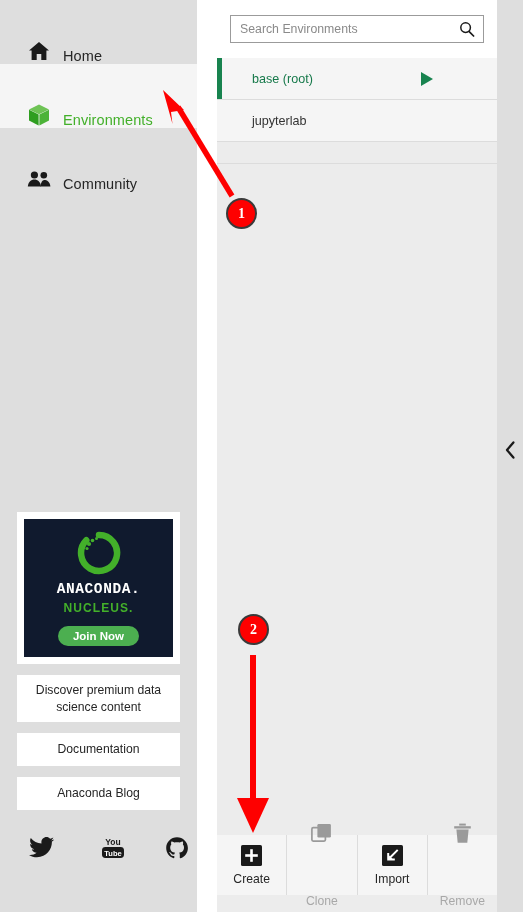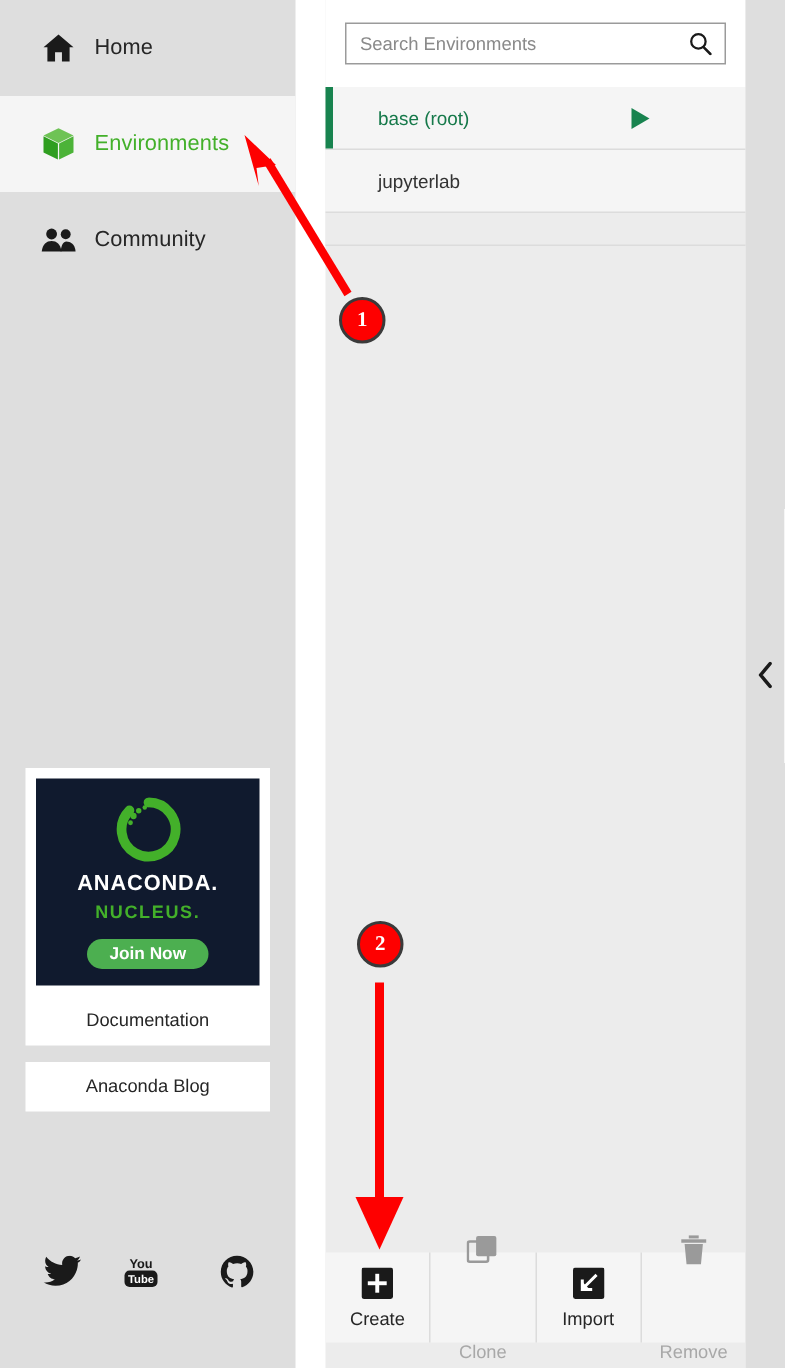--- a/index.html
+++ b/index.html
@@ -12,21 +12,21 @@
   #app { position:relative; width:523px; height:912px; background:#ffffff; }
 
   
   .sidebar {
     position:absolute; left:0; top:0; width:197px; height:912px;
     background:#dedede;
   }
   .nav { position:absolute; left:0; top:0; width:197px; }
   .nav-item {
     position:relative; height:64px;
-    display:flex; align-items:center; padding-left:26px;
+    display:flex; align-items:flex-end; padding-left:26px;
     cursor:pointer;
   }
   .nav-item.active { background:#f5f5f5; }
   .nav-ico {
     width:26px; height:26px; flex:0 0 26px;
     display:flex; align-items:center; justify-content:center;
     margin-right:11px;
   }
   .nav-label { font-size:14.5px; color:#262626; letter-spacing:.1px; }
   .nav-item.active .nav-label { color:#43b02a; }
@@ -40,50 +40,50 @@
     background:#ffffff; padding:7px;
     display:flex;
   }
   .promo-inner {
     flex:1; background:#101a2e;
     display:flex; flex-direction:column; align-items:center; justify-content:center;
     gap:5px;
   }
   .promo-logo { width:44px; height:44px; margin-bottom:1px; }
   .promo-title {
-    color:#ffffff; font-size:14.5px; font-weight:bold; letter-spacing:.6px;
+    color:#ffffff; font-size:14.5px; font-weight:bold; letter-spacing:.6px;font-family:Liberation Mono, monospace;
   }
   .promo-sub {
     color:#43b02a; font-size:12px; font-weight:bold; letter-spacing:1.1px;
     margin-top:-1px;
   }
   .promo-btn {
     margin-top:6px;
     background:#4caf50; color:#ffffff;
     font-size:11.5px; font-weight:bold;
     border-radius:11px; padding:4px 15px;
     cursor:pointer;
   }
   .link-card {
     width:163px; background:#ffffff;
     display:flex; align-items:center; justify-content:center;
     text-align:center; font-size:12.2px; color:#262626;
     line-height:1.35; cursor:pointer;
   }
   .lc1 { height:47px; margin-top:11px; }
-  .lc2 { height:33px; margin-top:0; }
+  .lc2 { height:33px; margin-top:11px; }
   .lc3 { height:33px; margin-top:11px; }
 
   .social {
     position:absolute; left:17px; top:836px; width:163px;
     display:flex; align-items:center;
   }
   .social a { display:block; cursor:pointer; }
   .s1 { margin-left:12px; }
-  .s2 { margin-left:25px; }
+  .s2 { margin-left:44px; }
   .s3 { margin-left:38px; }
 
   
   .content {
     position:absolute; left:217px; top:0; width:280px; height:912px;
     background:#ececec;
   }
   .right-strip {
     position:absolute; left:497px; top:0; width:26px; height:912px;
     background:#dedede;
@@ -220,20 +220,21 @@
               <circle cx="19.5" cy="7.4" r="1.5" fill="#43b02a"></circle>
               <circle cx="10" cy="17.5" r="1.6" fill="#43b02a"></circle>
             </svg>
           </span>
           <span class="promo-title">ANACONDA.</span>
           <span class="promo-sub">NUCLEUS.</span>
           <span class="promo-btn">Join Now</span>
         </div>
       </div>
 
+      <div class="link-card lc1">Discover premium data science content</div>
       <div class="link-card lc2">Documentation</div>
       <div class="link-card lc3">Anaconda Blog</div>
     </div>
 
     <div class="social">
       <a class="s1">
         <svg width="26" height="22" viewBox="0 0 26 22">
           <path d="M25 2.6 c-0.9 0.4 -1.9 0.7 -2.9 0.8 c1.1 -0.6 1.9 -1.6 2.2 -2.8 c-1 0.6 -2.1 1 -3.2 1.2 C20.2 0.7 18.9 0.1 17.5 0.1 c-2.8 0 -5.1 2.3 -5.1 5.1 c0 0.4 0 0.8 0.1 1.2 C8.3 6.2 4.4 4.1 1.8 0.9 C1.4 1.7 1.1 2.6 1.1 3.5 c0 1.8 0.9 3.3 2.3 4.2 C2.6 7.7 1.8 7.5 1.1 7.1 v0.1 c0 2.5 1.8 4.5 4.1 5 c-0.4 0.1 -0.9 0.2 -1.4 0.2 c-0.3 0 -0.7 0 -1 -0.1 c0.7 2 2.5 3.5 4.8 3.5 c-1.8 1.4 -4 2.2 -6.4 2.2 c-0.4 0 -0.8 0 -1.2 -0.1 c2.3 1.5 5.1 2.3 8 2.3 c9.6 0 14.9 -8 14.9 -14.9 v-0.7 C23.8 4.5 24.5 3.6 25 2.6 Z" fill="#1a1a1a"></path>
         </svg>
       </a>

